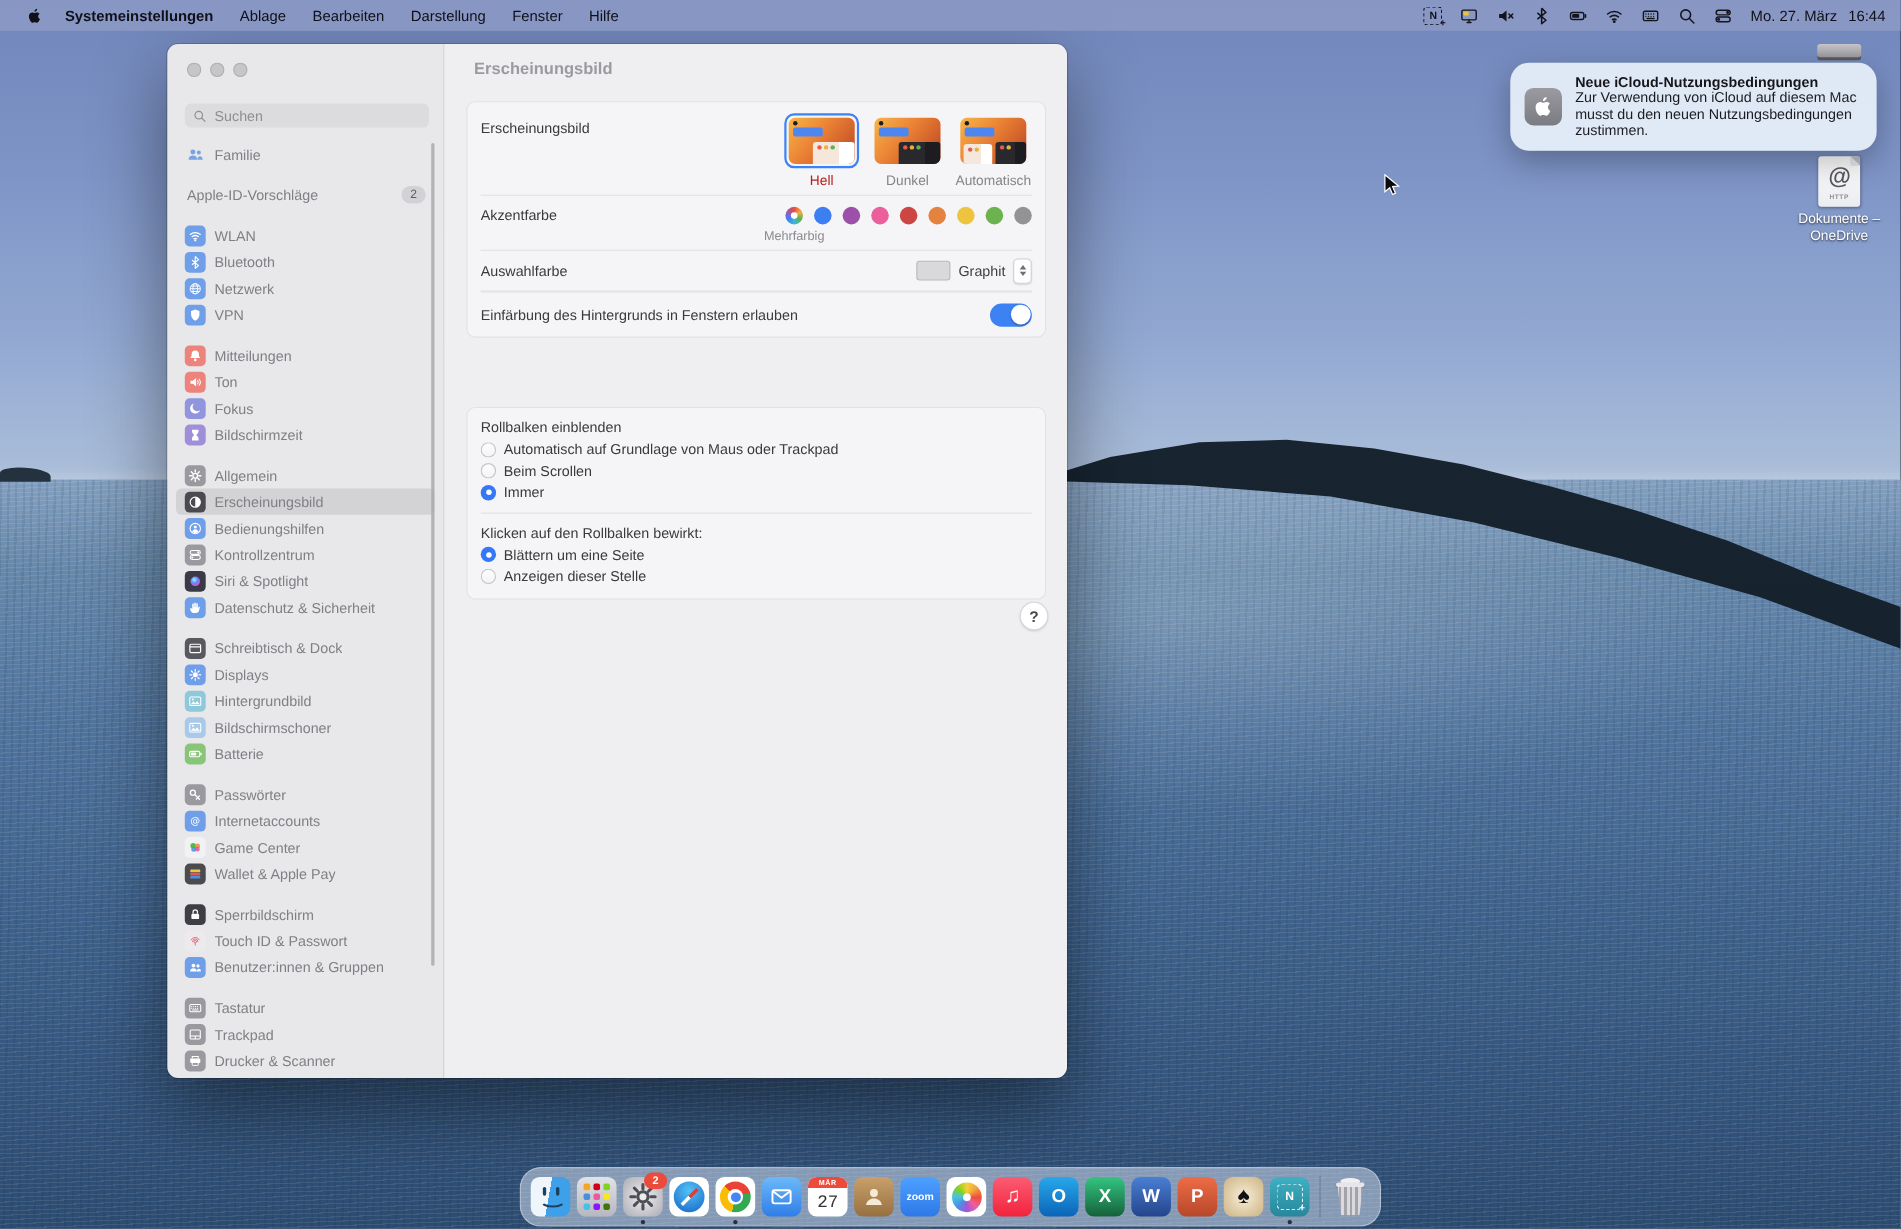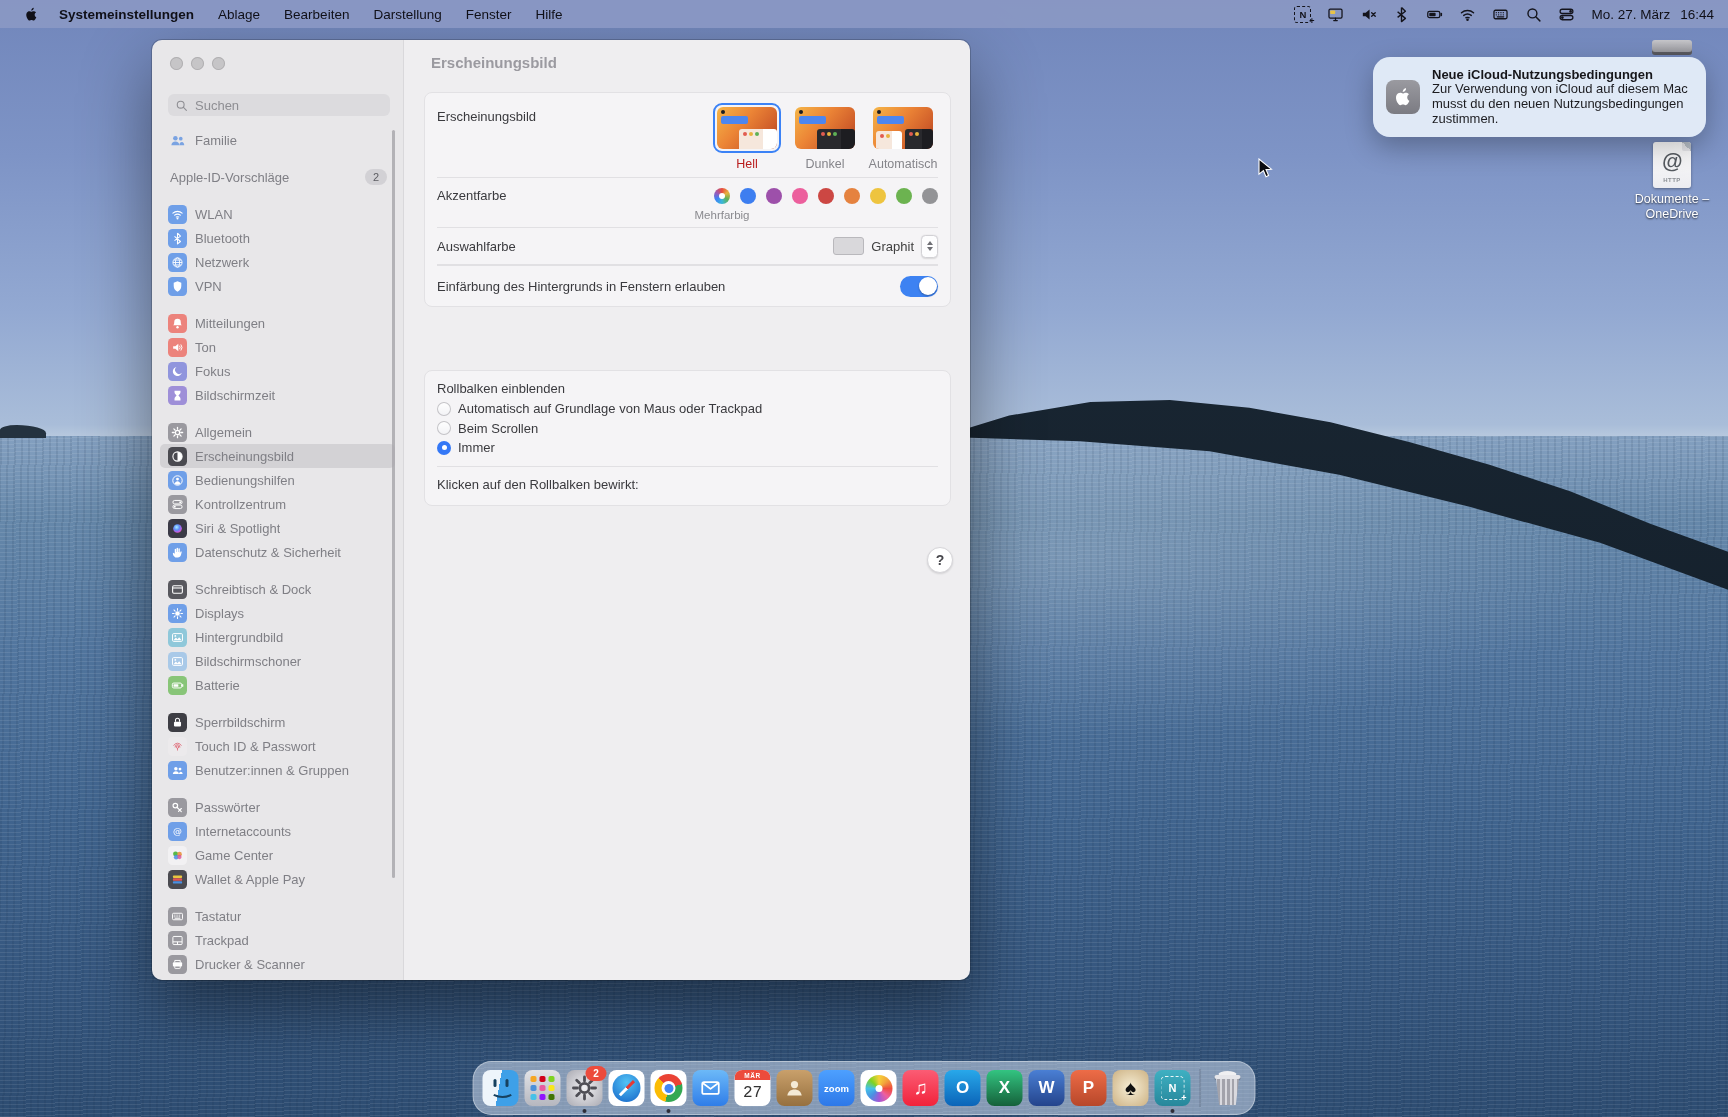--- a/index.html
+++ b/index.html
@@ -666,20 +666,54 @@
               <span class="icon-sq" style="background: rgb(136, 197, 120); color: rgb(255, 255, 255);">
                 <svg viewBox="0 0 24 24">
                   <use href="#s-battery"></use>
                 </svg>
               </span>
               <span class="sb-label">Batterie</span>
             </div>
           </div>
           <div class="sb-group">
             <div class="sb-row">
+              <span class="icon-sq" style="background: rgb(154, 153, 159); color: rgb(255, 255, 255);">
+                <svg viewBox="0 0 24 24">
+                  <use href="#s-key"></use>
+                </svg>
+              </span>
+              <span class="sb-label">Passwörter</span>
+            </div>
+            <div class="sb-row">
+              <span class="icon-sq" style="background: rgb(111, 159, 232); color: rgb(255, 255, 255);">
+                <svg viewBox="0 0 24 24">
+                  <use href="#s-at"></use>
+                </svg>
+              </span>
+              <span class="sb-label">Internetaccounts</span>
+            </div>
+            <div class="sb-row">
+              <span class="icon-sq" style="background: rgb(242, 241, 243); color: rgb(255, 255, 255);">
+                <svg viewBox="0 0 24 24">
+                  <use href="#s-bubbles"></use>
+                </svg>
+              </span>
+              <span class="sb-label">Game Center</span>
+            </div>
+            <div class="sb-row">
+              <span class="icon-sq" style="background: rgb(74, 74, 80); color: rgb(255, 255, 255);">
+                <svg viewBox="0 0 24 24">
+                  <use href="#s-wallet"></use>
+                </svg>
+              </span>
+              <span class="sb-label">Wallet &amp; Apple Pay</span>
+            </div>
+          </div>
+          <div class="sb-group">
+            <div class="sb-row">
               <span class="icon-sq" style="background: rgb(62, 62, 68); color: rgb(255, 255, 255);">
                 <svg viewBox="0 0 24 24">
                   <use href="#s-lock"></use>
                 </svg>
               </span>
               <span class="sb-label">Sperrbildschirm</span>
             </div>
             <div class="sb-row">
               <span class="icon-sq" style="background: rgb(236, 234, 236); color: rgb(224, 108, 122);">
                 <svg viewBox="0 0 24 24">
@@ -688,54 +722,20 @@
               </span>
               <span class="sb-label">Touch ID &amp; Passwort</span>
             </div>
             <div class="sb-row">
               <span class="icon-sq" style="background: rgb(111, 159, 232); color: rgb(255, 255, 255);">
                 <svg viewBox="0 0 24 24">
                   <use href="#s-people"></use>
                 </svg>
               </span>
               <span class="sb-label">Benutzer:innen &amp; Gruppen</span>
-            </div>
-          </div>
-          <div class="sb-group">
-            <div class="sb-row">
-              <span class="icon-sq" style="background: rgb(154, 153, 159); color: rgb(255, 255, 255);">
-                <svg viewBox="0 0 24 24">
-                  <use href="#s-key"></use>
-                </svg>
-              </span>
-              <span class="sb-label">Passwörter</span>
-            </div>
-            <div class="sb-row">
-              <span class="icon-sq" style="background: rgb(111, 159, 232); color: rgb(255, 255, 255);">
-                <svg viewBox="0 0 24 24">
-                  <use href="#s-at"></use>
-                </svg>
-              </span>
-              <span class="sb-label">Internetaccounts</span>
-            </div>
-            <div class="sb-row">
-              <span class="icon-sq" style="background: rgb(242, 241, 243); color: rgb(255, 255, 255);">
-                <svg viewBox="0 0 24 24">
-                  <use href="#s-bubbles"></use>
-                </svg>
-              </span>
-              <span class="sb-label">Game Center</span>
-            </div>
-            <div class="sb-row">
-              <span class="icon-sq" style="background: rgb(74, 74, 80); color: rgb(255, 255, 255);">
-                <svg viewBox="0 0 24 24">
-                  <use href="#s-wallet"></use>
-                </svg>
-              </span>
-              <span class="sb-label">Wallet &amp; Apple Pay</span>
             </div>
           </div>
           <div class="sb-group">
             <div class="sb-row">
               <span class="icon-sq" style="background: rgb(154, 153, 159); color: rgb(255, 255, 255);">
                 <svg viewBox="0 0 24 24">
                   <use href="#s-keyboard"></use>
                 </svg>
               </span>
               <span class="sb-label">Tastatur</span>
@@ -868,20 +868,30 @@
               <span class="radio"></span>
       <span class="radio-label">Beim Scrollen</span>
             </div>
             <div class="radio-row">
               <span class="radio on"></span>
       <span class="radio-label">Immer</span>
             </div>
           </div>
         <div class="divider mid"></div>
         <div class="sec-title" style="padding-top:2px;">Klicken auf den Rollbalken bewirkt:</div>
+        <div>
+            <div class="radio-row">
+              <span class="radio on"></span>
+      <span class="radio-label">Blättern um eine Seite</span>
+            </div>
+            <div class="radio-row">
+              <span class="radio"></span>
+      <span class="radio-label">Anzeigen dieser Stelle</span>
+            </div>
+          </div>
       </div>
 
       <div class="help-btn">?</div>
     </div>
   </div>
 
   <div class="dock">
       <div style="position: relative;">
         <div class="dk ic-finder">
           <span class="eye" style="left:11px"></span>

